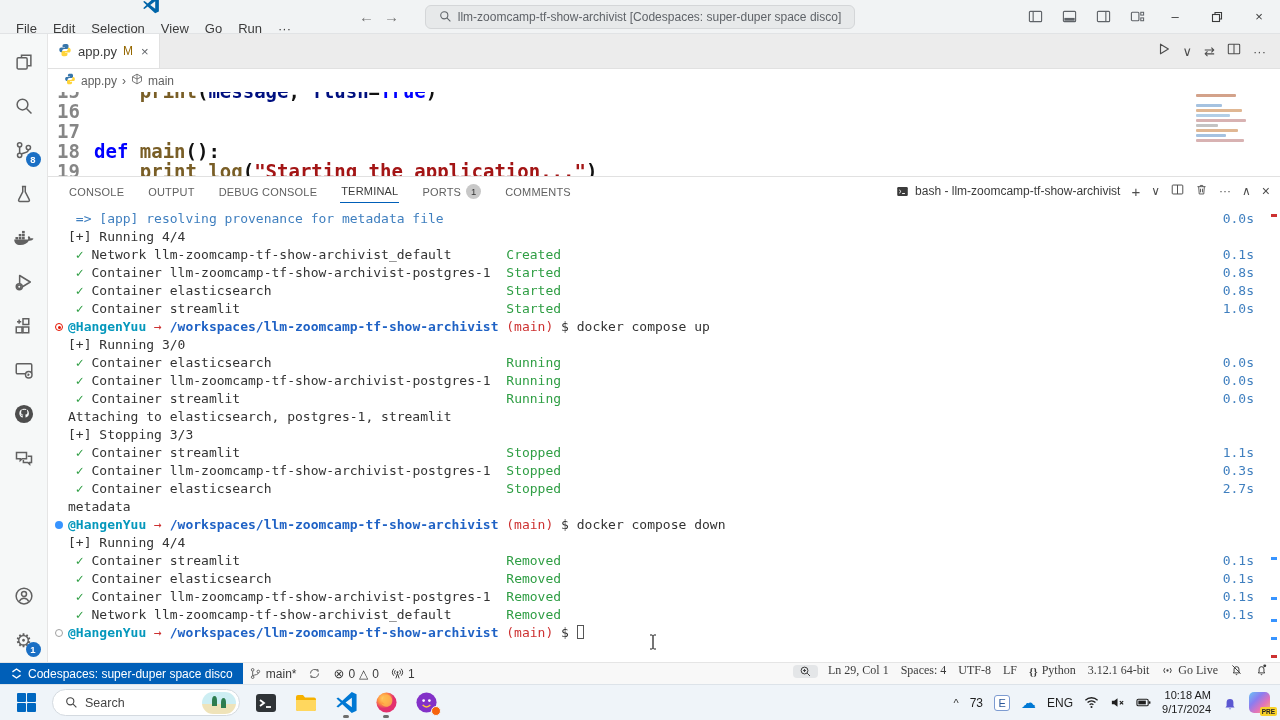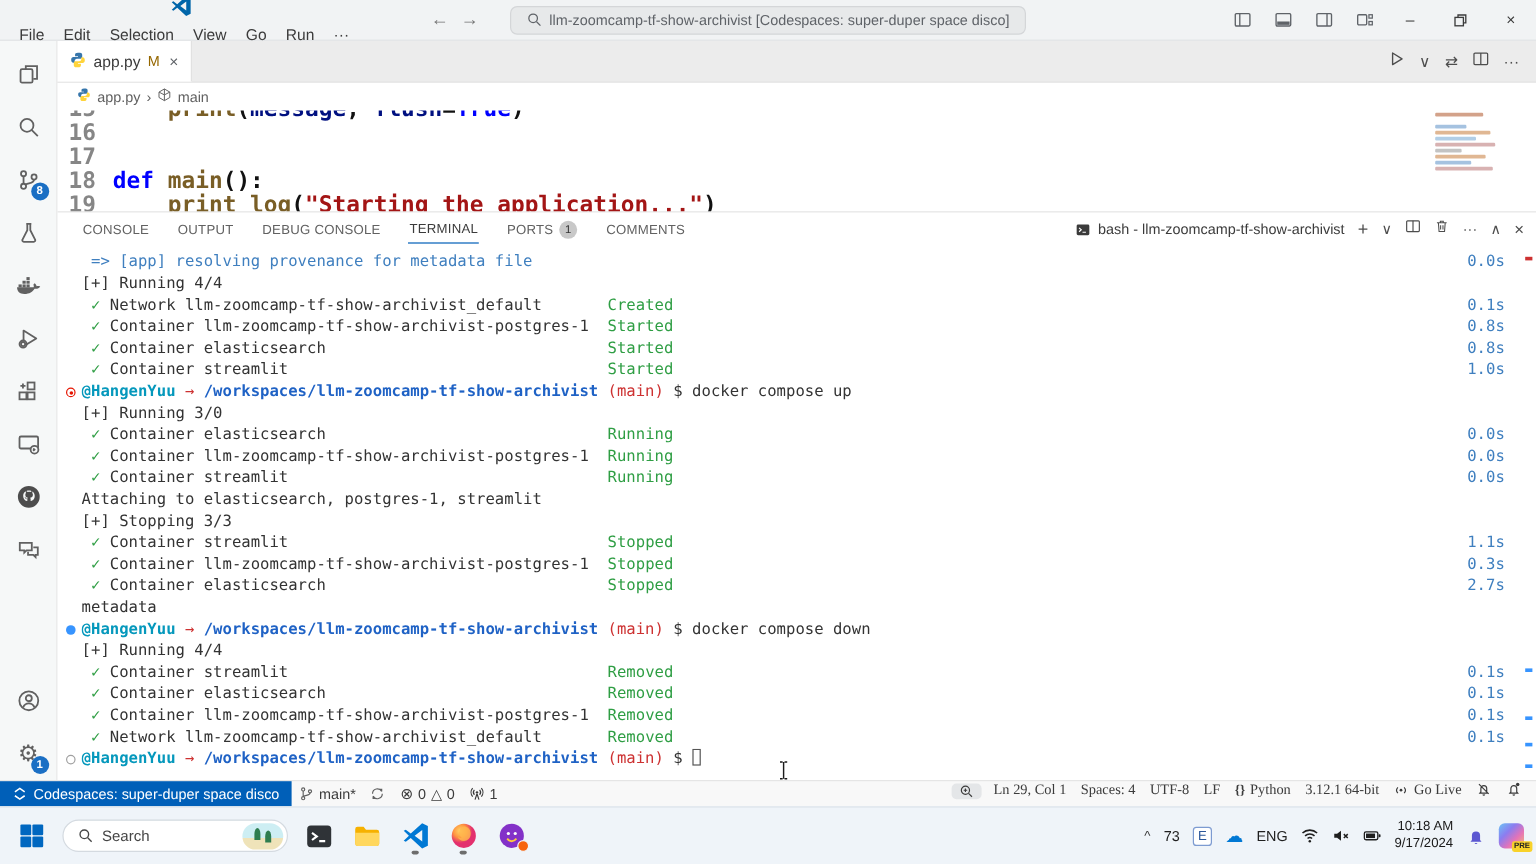--- a/index.html
+++ b/index.html
@@ -72,21 +72,21 @@
   .ruler-mark { position:absolute; right:3px; width:6px; height:3px; }
 
   
   #statusbar { height:22px; background:#f8f8f8; border-top:1px solid #e5e5e5; display:flex; align-items:stretch; font-size:12px; color:#3b3b3b; flex:0 0 auto; }
   .sb-item { display:flex; align-items:center; gap:4px; padding:0 6px; }
   .sb-remote { background:#005fb8; color:#fff; padding:0 10px; font-size:12px; gap:5px; }
   .sb-right { margin-left:auto; display:flex; align-items:flex-start; padding-right:6px;font-family:Liberation Serif, serif; }
   .sb-zoom { background:#e4e6e8; border-radius:4px; margin:2px 4px; padding:0 6px; }
 
   
-  #taskbar { height:48px; background:#eff4f9; border-top:1px solid #dde3e9; display:flex; align-items:center; padding:0 10px; flex:0 0 auto; }
+  #taskbar { height:36px; background:#eff4f9; border-top:1px solid #dde3e9; display:flex; align-items:center; padding:0 10px; flex:0 0 auto; }
   .tk-left { display:flex; align-items:center; gap:10px; }
   .tk-app { width:32px; height:32px; display:flex; flex-direction:column; align-items:center; justify-content:center; position:relative; }
   .tk-dot { position:absolute; bottom:1px; width:6px; height:3px; border-radius:2px; background:#6d6d6d; }
   .tk-badge { position:absolute; right:1px; bottom:3px; width:10px; height:10px; border-radius:50%; background:#f7630c; border:1.5px solid #eff4f9; }
   #search-pill { height:27px; width:188px; background:#ffffff; border:1px solid #d4dae0; border-radius:14px; display:flex; align-items:center; gap:7px; padding:0 3px 0 12px; font-size:12.5px; color:#454545; }
   #weather-chip { margin-left:auto; width:34px; height:22px; border-radius:11px; overflow:hidden; position:relative; background:linear-gradient(#cdeef3 55%,#efe3b9 55%); }
   #weather-chip .palm { position:absolute; left:10px; top:4px; width:5px; height:10px; background:#2e7d4f; border-radius:50% 50% 0 0; }
   #weather-chip .palm2 { left:19px; top:6px; }
   .tk-tray { margin-left:auto; display:flex; align-items:center; gap:11px; font-size:12px; color:#1f1f1f; }
   .tray-chevron { font-size:11px; color:#333; }

